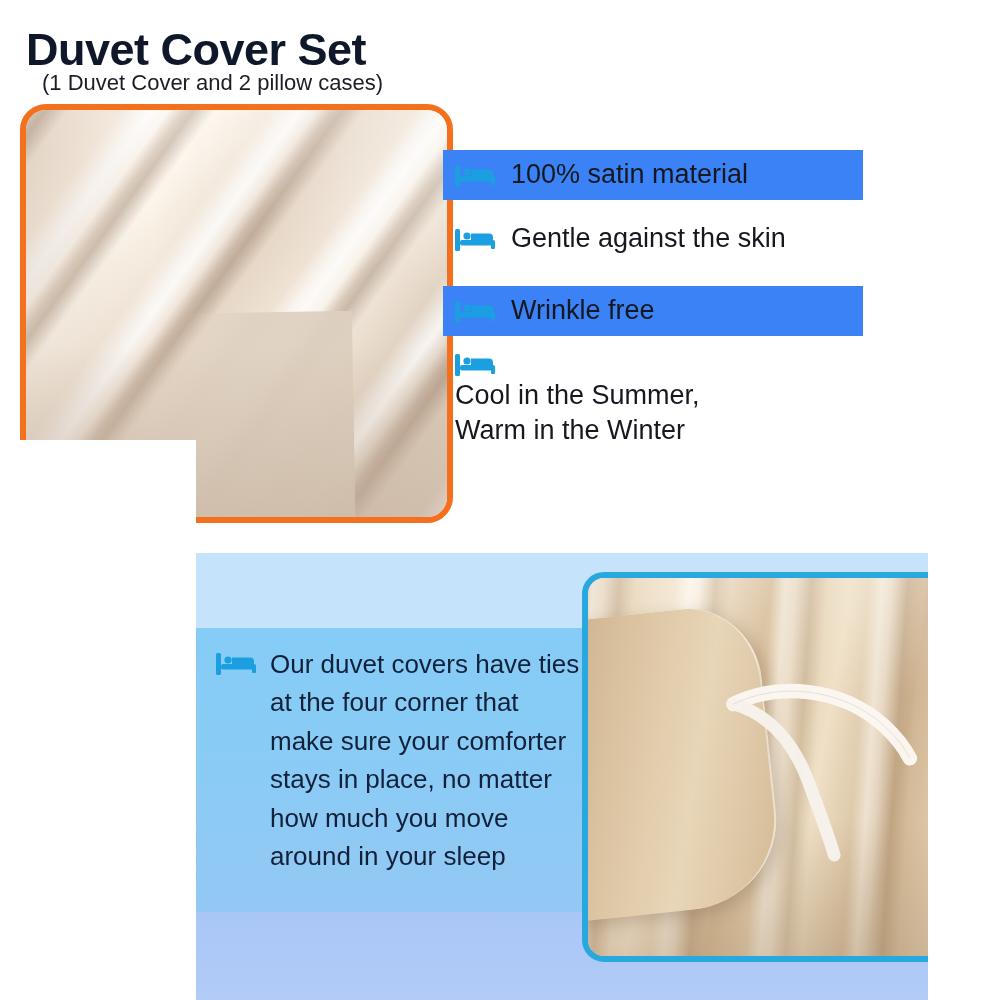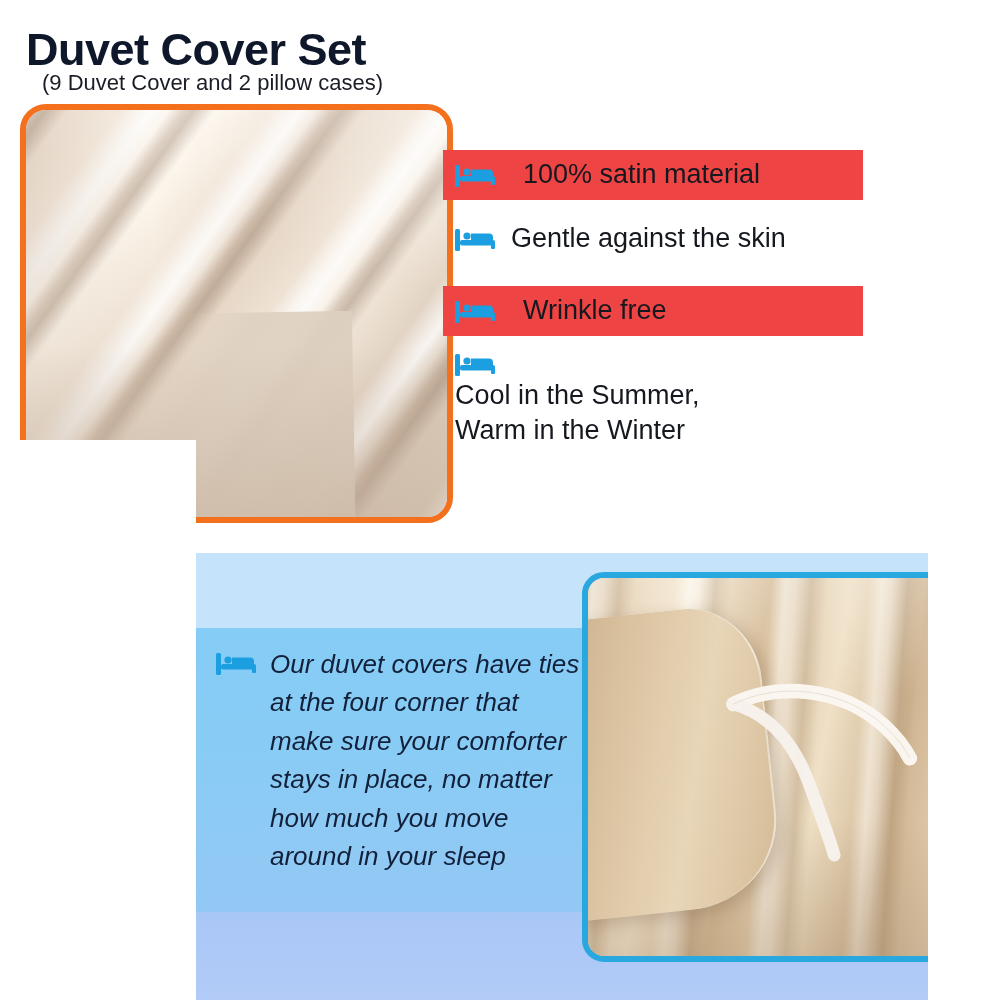--- a/index.html
+++ b/index.html
@@ -111,22 +111,21 @@
   }
   .feature-row {
     position: relative;
     display: flex;
     align-items: flex-start;
     min-height: 50px;
     padding: 6px 0 6px 12px;
     box-sizing: border-box;
   }
   .feature-row.banded {
-    background: #ef4444;
-    gap: 12px;
+    background: #3b82f6;
   }
   .feature-row.r1 { height: 50px; align-items: center; }
   .feature-row.r2 { height: 70px; align-items: center; padding-top: 8px; padding-bottom: 0; }
   .feature-row.r3 { height: 50px; align-items: center; margin-top: 16px; }
   .feature-row.r4 { height: 96px; align-items: flex-start; padding-top: 14px; flex-direction: column; }
 
   .bed-icon {
     flex: 0 0 auto;
     width: 42px;
     height: 26px;
@@ -143,21 +142,20 @@
   }
 
   
   .bottom-panel {
     position: absolute;
     left: 196px;
     top: 553px;
     width: 732px;
     height: 447px;
     overflow: hidden;
-    font-style: italic;
   }
   .bp-top {
     position: absolute;
     left: 0; top: 0;
     width: 100%;
     height: 75px;
     background: #c5e4fb;
   }
   .bp-mid {
     position: absolute;
@@ -261,21 +259,21 @@
     width: 196px; height: 560px;
     background: #ffffff;
   }
 </style>
 </head>
 <body>
 
 <div id="infographic">
 
   <div class="title">Duvet Cover Set</div>
-  <div class="subtitle">(9 Duvet Cover and 2 pillow cases)</div>
+  <div class="subtitle">(1 Duvet Cover and 2 pillow cases)</div>
 
   <div class="photo-main">
     <div class="satin-a"></div>
     <div class="satin-a-flat"></div>
     <div class="satin-a-shade"></div>
   </div>
 
   <div class="features">
 
     <div class="feature-row banded r1">

